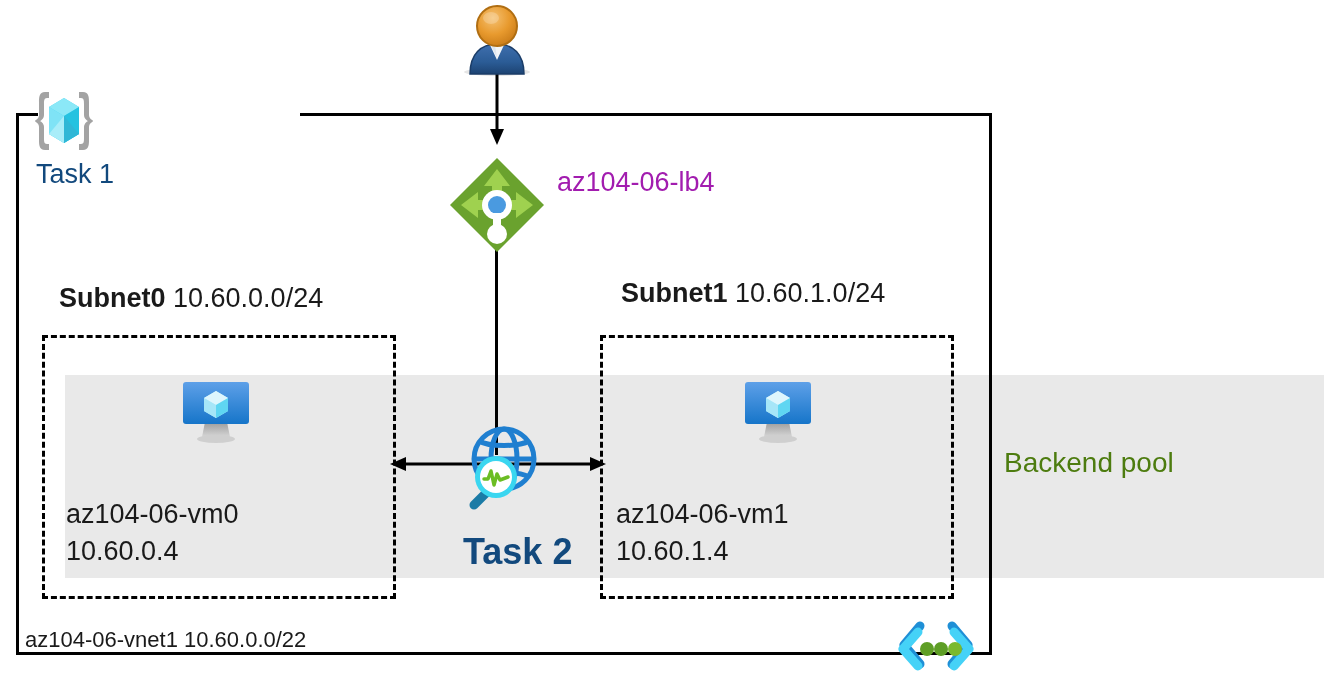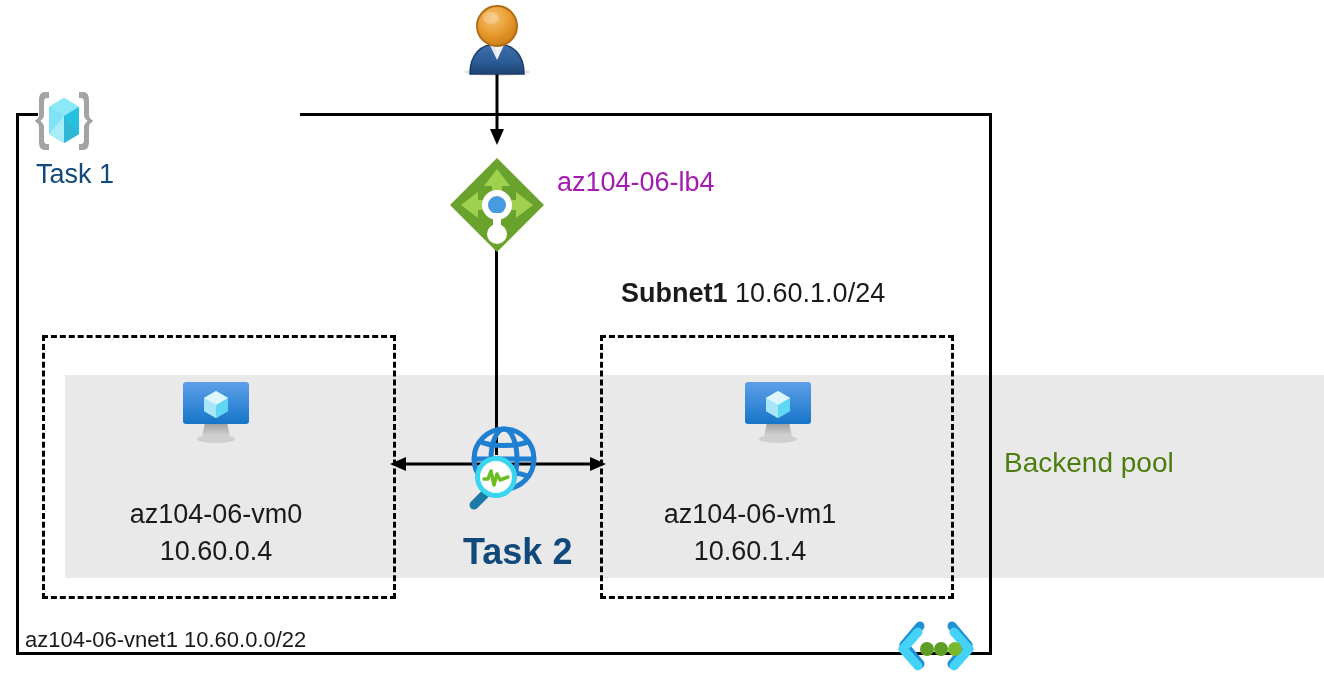--- a/index.html
+++ b/index.html
@@ -175,27 +175,27 @@
     width: 72px;
     height: 68px;
     z-index: 7;
   }
   .vm0-icon { left: 180px; top: 378px; }
   .vm1-icon { left: 742px; top: 378px; }
 
   .vm-text {
     font-size: 27px;
     color: #1a1a1a;
-    text-align: center;
+    text-align: left;
     line-height: 37px;
     white-space: nowrap;
     z-index: 7;
   }
   .vm0-text { left: 66px;  top: 496px; width: 300px; }
-  .vm1-text { left: 600px; top: 496px; width: 300px; }
+  .vm1-text { left: 616px; top: 496px; width: 300px; }
 
   
   .nw-icon {
     left: 452px;
     top: 419px;
     width: 92px;
     height: 92px;
     z-index: 8;
   }
   .task2-label {
@@ -313,20 +313,24 @@
       <circle cx="50" cy="50" r="9" fill="#4a9ae0"></circle>
       <rect x="46" y="58" width="8" height="16" fill="#ffffff"></rect>
       <circle cx="50" cy="79" r="10" fill="#ffffff"></circle>
     </svg>
   </div>
   <div class="abs lb-labels">
     <div>az104-06-lb4</div>
   </div>
 
   <div class="abs subnet-box subnet0-box"></div>
+  <div class="abs subnet-heading subnet0-heading">
+    <b>Subnet0</b>
+    <span>10.60.0.0/24</span>
+  </div>
   <div class="abs vm-icon vm0-icon">
     <svg viewBox="0 0 72 68" width="72" height="68" xmlns="http://www.w3.org/2000/svg">
       <defs>
         <linearGradient id="monG0" x1="0" y1="0" x2="0" y2="1">
           <stop offset="0%" stop-color="#5ea0e8"></stop>
           <stop offset="100%" stop-color="#1675c9"></stop>
         </linearGradient>
         <linearGradient id="standG0" x1="0" y1="0" x2="0" y2="1">
           <stop offset="0%" stop-color="#9b9b9b"></stop>
           <stop offset="100%" stop-color="#d6d6d6"></stop>

